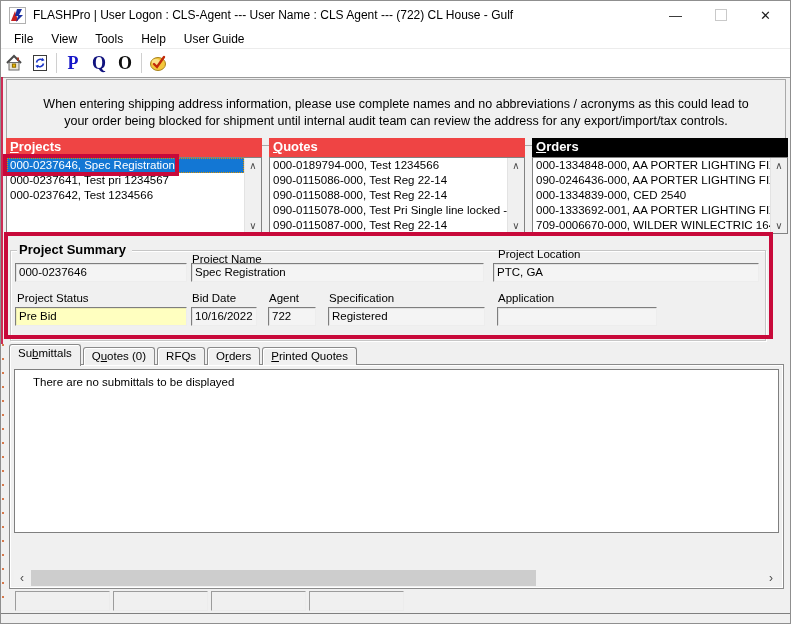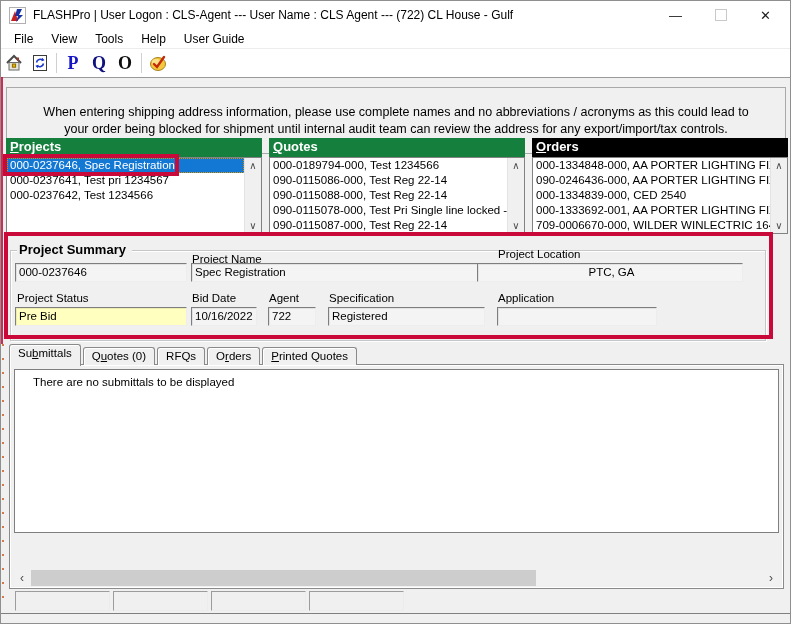--- a/index.html
+++ b/index.html
@@ -21,30 +21,30 @@
   
   .toolbar{position:absolute;left:0;top:48px;width:100%;height:28px;background:#FFFFFF;border-bottom:1px solid #9A9A9A;display:flex;align-items:center;}
   .tb-btn{width:26px;height:24px;display:flex;align-items:center;justify-content:center;}
   .tb-sep{width:1px;height:20px;background:#D0D0D0;margin:0 3px;}
   .tb-letter{font-family:"Liberation Serif",serif;font-weight:bold;font-size:18px;line-height:20px;}
   .tb-p{color:#1616C8;}
   .tb-q{color:#10127E;}
   .tb-o{color:#0E0E0E;}
 
   
-  .warning{position:absolute;left:5px;top:86px;width:780px;height:67px;border:1px solid #A9A9A9;background:#F0F0F0;box-sizing:border-box;display:flex;align-items:center;justify-content:center;}
+  .warning{position:absolute;left:5px;top:78px;width:780px;height:67px;border:1px solid #A9A9A9;background:#F0F0F0;box-sizing:border-box;display:flex;align-items:center;justify-content:center;}
   .warning-text{font-size:12.5px;line-height:16.5px;color:#000;text-align:center;padding:0 26px;}
 
   
   .list-panel{position:absolute;top:137px;width:256px;height:96px;}
   .list-panel.projects{left:5px;}
   .list-panel.quotes{left:268px;}
   .list-panel.orders{left:531px;}
   .list-header{height:19px;color:#FFF;font-weight:bold;font-size:13px;padding:1px 0 0 4px;box-sizing:border-box;}
-  .list-header.navy{background:#15803d;}
+  .list-header.navy{background:#ef4444;}
   .list-header.black{background:#000000;}
   .listbox{position:relative;height:77px;background:#FFF;border:1px solid #828282;box-sizing:border-box;overflow:hidden;}
   .list-items{position:absolute;left:0;top:0;right:17px;bottom:0;overflow:hidden;}
   .list-item{font-size:11.5px;line-height:15px;height:15px;padding-left:3px;white-space:nowrap;overflow:hidden;color:#000;}
   .list-item.selected{background:#1377D4;color:#FFF;outline:1px dotted #D99200;outline-offset:-1px;}
   .vscroll{position:absolute;right:0;top:0;width:17px;bottom:0;background:#F0F0F0;border-left:1px solid #E3E3E3;box-sizing:border-box;}
   .vscroll .arr{position:absolute;left:0;width:100%;height:15px;display:flex;align-items:center;justify-content:center;font-size:10px;color:#4D4D4D;}
   .vscroll .arr.up{top:0;}
   .vscroll .arr.down{bottom:0;}
 
@@ -58,21 +58,21 @@
   
   .groupbox{position:absolute;left:9px;top:241px;width:756px;height:91px;border:1px solid #C6C6C6;box-shadow:1px 1px 0 #FFFFFF inset, 1px 1px 0 #FFFFFF;box-sizing:border-box;margin-top:8px;}
   .group-legend{position:absolute;left:6px;top:-9px;background:#F0F0F0;padding:0 6px 0 2px;font-weight:bold;font-size:13px;color:#000;}
   .fld-label{position:absolute;font-size:11.5px;color:#000;white-space:nowrap;}
   .fld{position:absolute;height:19px;background:#F4F4F4;border:1px solid;border-color:#7E7E7E #EDEDED #EDEDED #7E7E7E;box-shadow:inset 1px 1px 0 rgba(0,0,0,0.07);box-sizing:border-box;font-size:11.5px;line-height:17px;padding-left:3px;color:#000;white-space:nowrap;overflow:hidden;}
   .fld.yellow{background:#FFFFC0;}
 
   
   .l-pnum{left:16px;top:247px;margin-top:21px;}   .f-pnum{left:14px;top:262px;width:172px;}
   .l-pname{left:191px;top:252px;text-decoration:underline;} .f-pname{left:190px;top:262px;width:293px;}
-  .l-ploc{left:497px;top:247px;}  .f-ploc{left:476px;top:262px;width:266px;text-align:center;}
+  .l-ploc{left:497px;top:247px;}  .f-ploc{left:492px;top:262px;width:266px;}
   .l-pstat{left:16px;top:291px;}  .f-pstat{left:14px;top:306px;width:172px;}
   .l-bdate{left:191px;top:291px;} .f-bdate{left:190px;top:306px;width:66px;}
   .l-agent{left:268px;top:291px;} .f-agent{left:267px;top:306px;width:48px;}
   .l-spec{left:328px;top:291px;}  .f-spec{left:327px;top:306px;width:157px;}
   .l-app{left:497px;top:291px;}   .f-app{left:496px;top:306px;width:160px;}
 
   
   .tabstrip{position:absolute;left:8px;top:344px;height:20px;display:flex;align-items:flex-end;z-index:3;}
   .tab{height:15px;padding:2px 8px 0;font-size:11.5px;color:#000;background:#F0F0F0;border:1px solid #8A8A8A;border-bottom:none;border-radius:3px 3px 0 0;box-shadow:inset 1px 1px 0 #FFF;margin-right:2px;white-space:nowrap;}
   .tab.active{height:19px;margin-bottom:-1px;z-index:4;}

